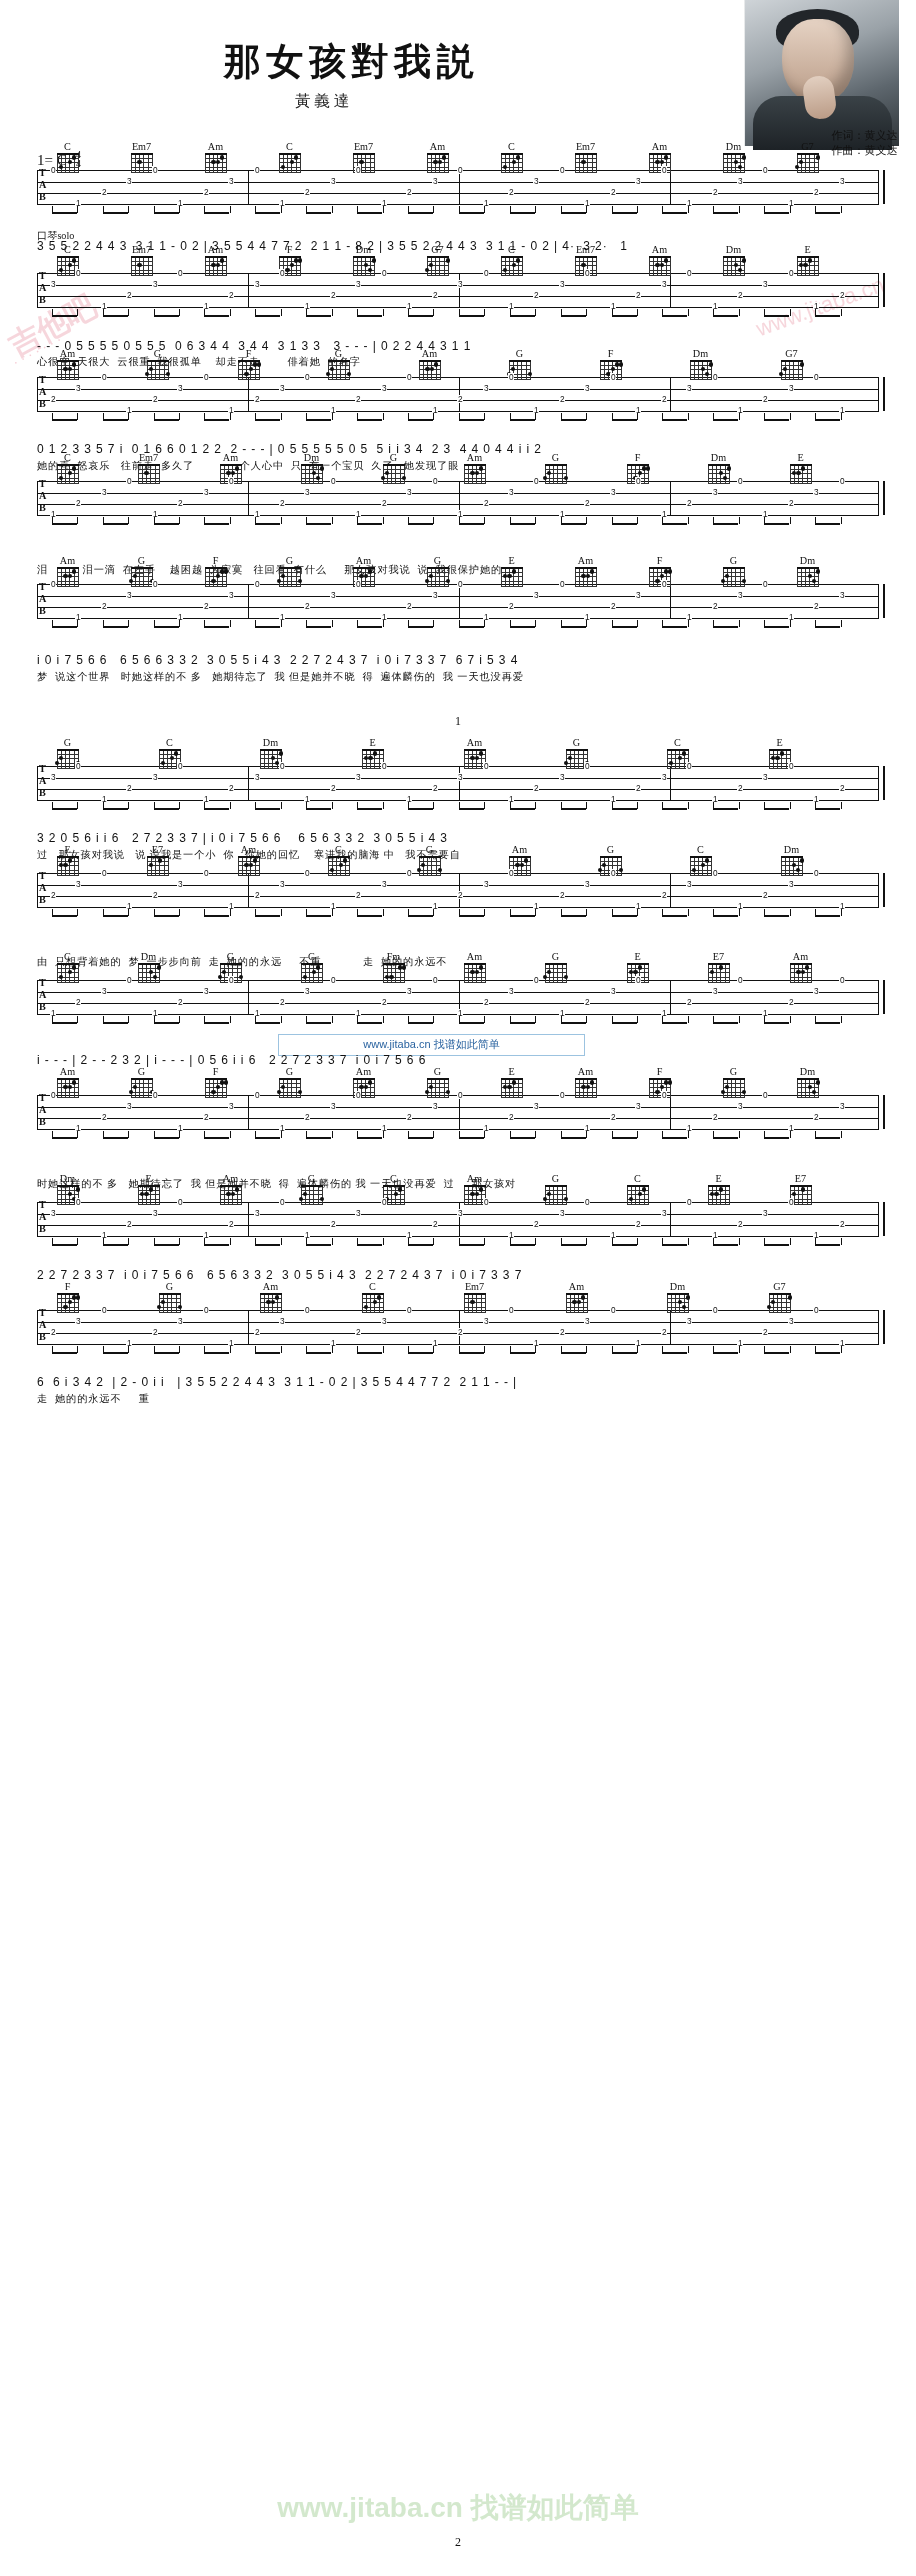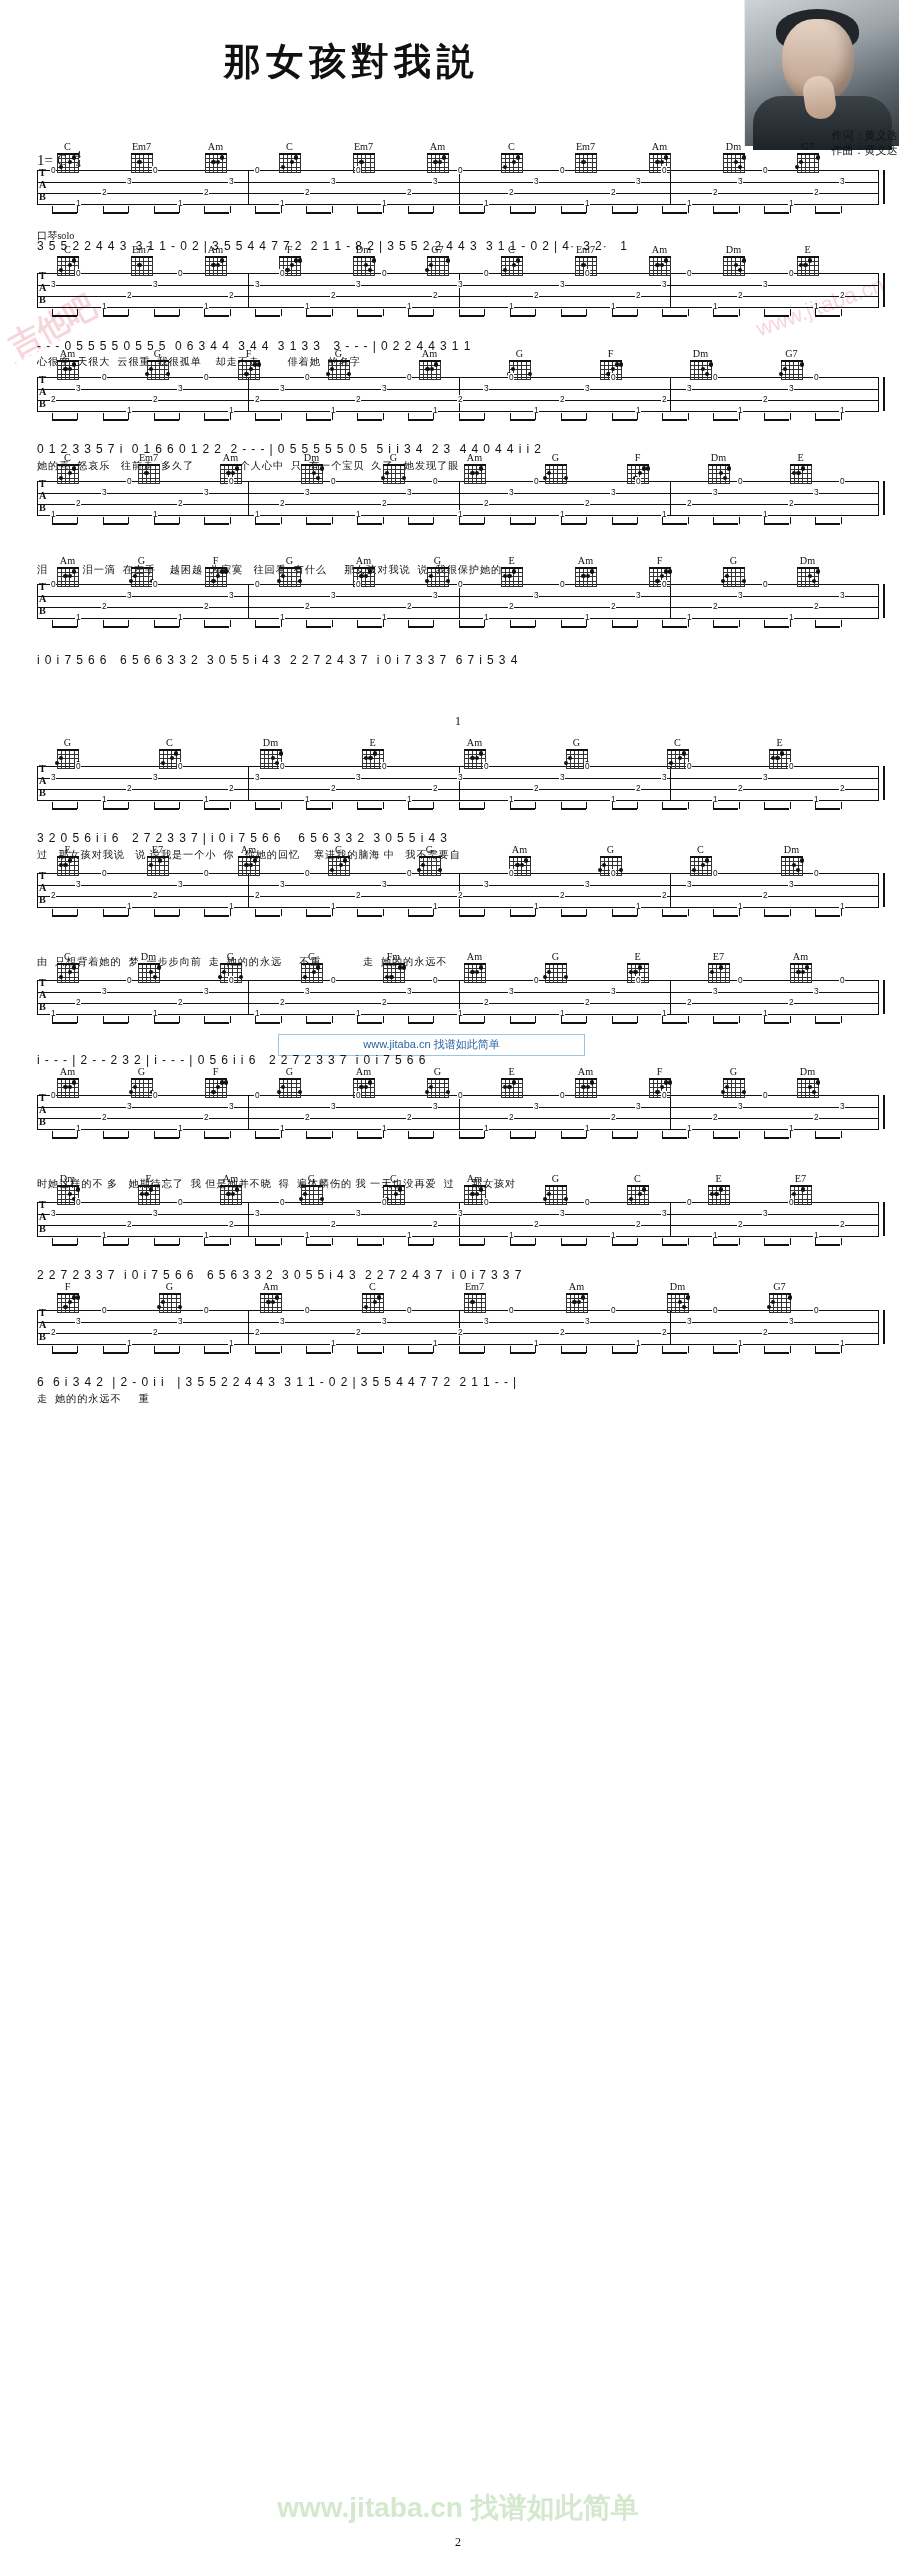--- a/index.html
+++ b/index.html
@@ -110,20 +110,21 @@
 
   <div class="photo">
     <div class="hair"></div>
     <div class="face"></div>
     <div class="body"></div>
     <div class="hand"></div>
   </div>
   <div class="photo-fade"></div>
 
   <div class="title">那女孩對我説</div>
+  <div class="subtitle">黃義達</div>
   <div class="credits">
     <div>作词：黄义达</div>
     <div>作曲：黄义达</div>
   </div>
 
   <div class="keysig">
     <span>1= C</span>
     <span class="frac">
       <span style="display:block">4</span>
       <span style="display:block">4</span>
@@ -1592,20 +1593,21 @@
         <div class="beam" style="left: 473px; top: 49px; width: 25.4px;"></div>
         <div class="beam" style="left: 524px; top: 49px; width: 25.4px;"></div>
         <div class="beam" style="left: 575px; top: 49px; width: 25.4px;"></div>
         <div class="beam" style="left: 625px; top: 49px; width: 25.4px;"></div>
         <div class="beam" style="left: 676px; top: 49px; width: 25.4px;"></div>
         <div class="beam" style="left: 727px; top: 49px; width: 25.4px;"></div>
         <div class="beam" style="left: 778px; top: 49px; width: 25.4px;"></div>
       </div>
     </div>
   <div class="numrow" style="top:653px">i 0 i 7 5 6 6   6 5 6 6 3 3 2  3 0 5 5 i 4 3  2 2 7 2 4 3 7  i 0 i 7 3 3 7  6 7 i 5 3 4</div>
+  <div class="lyricrow" style="top:670px">梦  说这个世界   时她这样的不 多   她期待忘了  我 但是她并不晓  得  遍体麟伤的  我 一天也没再爱</div>
 
   <div class="pgnum" style="top:714px">1</div>
 
   <div class="system" id="sys6" style="top:759px">
       <div class="stave">
         <div class="ln"></div>
         <div class="ln"></div>
         <div class="ln"></div>
         <div class="ln"></div>
         <div class="tab-label">T<br>A<br>B</div>

